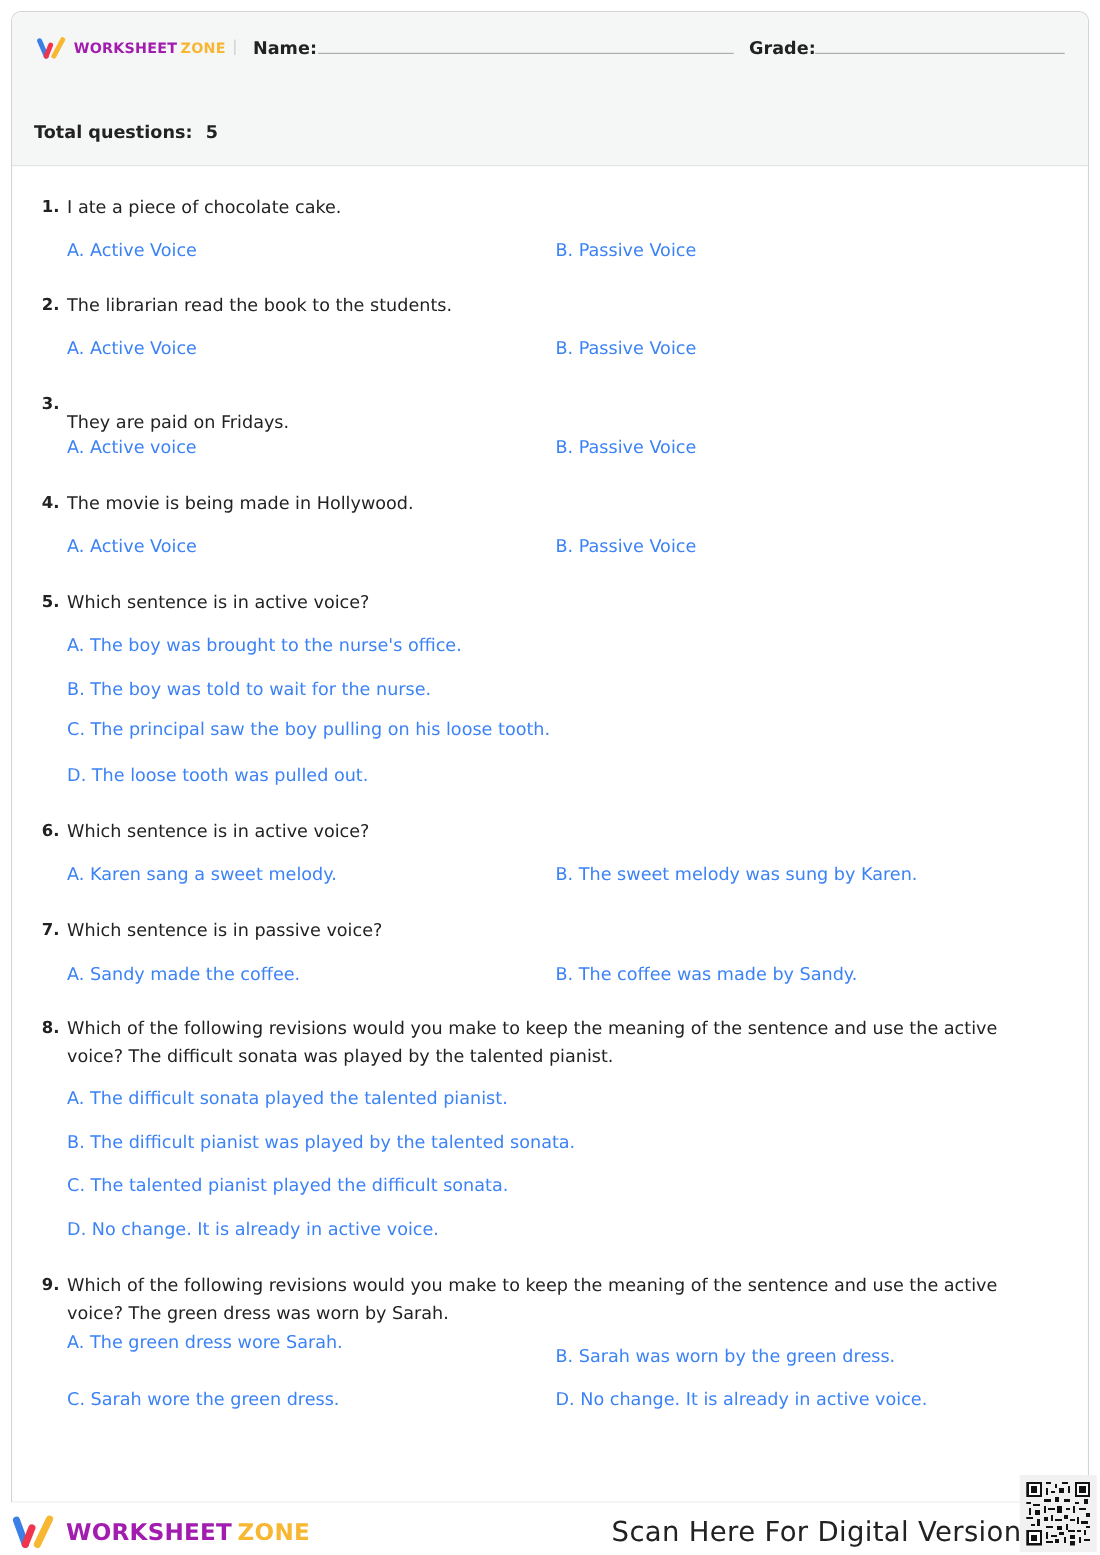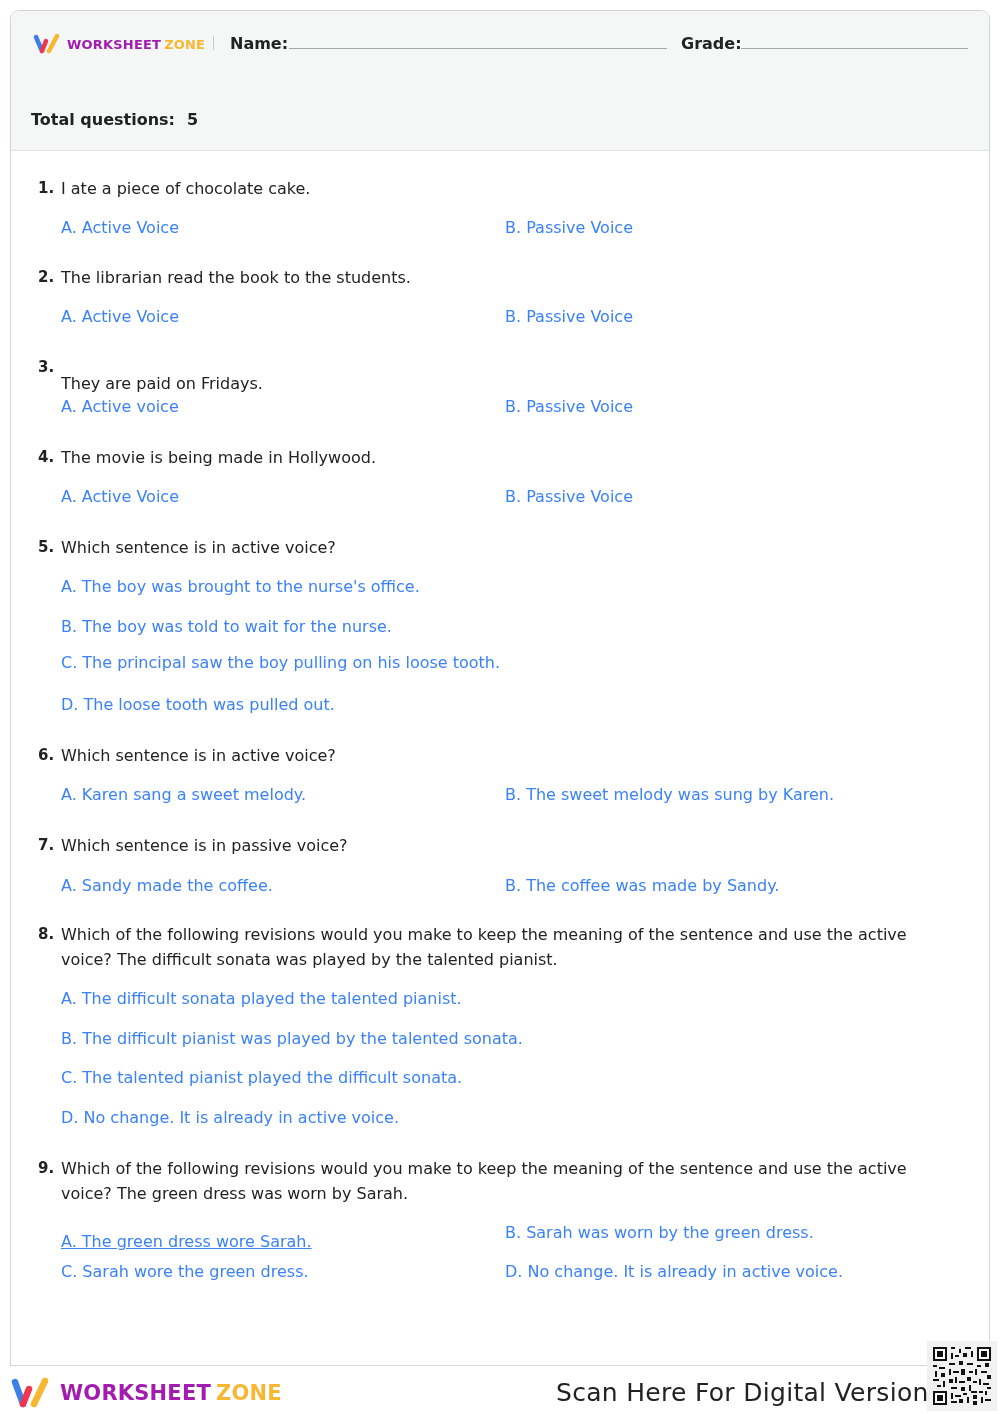--- a/index.html
+++ b/index.html
@@ -168,21 +168,21 @@
     <span class="q-text" style="top:-2px;">Which of the following revisions would you make to keep the meaning of the sentence and use the active voice? The difficult sonata was played by the talented pianist.</span>
     <span class="opt col-a" style="top:65px;">A. The difficult sonata played the talented pianist.</span>
     <span class="opt col-a" style="top:105px;">B. The difficult pianist was played by the talented sonata.</span>
     <span class="opt col-a" style="top:144px;">C. The talented pianist played the difficult sonata.</span>
     <span class="opt col-a" style="top:184px;">D. No change. It is already in active voice.</span>
   </div>
 
   <div class="question" style="top:1147px;">
     <span class="q-num" style="top:1px;">9.</span>
     <span class="q-text" style="top:-2px;">Which of the following revisions would you make to keep the meaning of the sentence and use the active voice? The green dress was worn by Sarah.</span>
-    <span class="opt col-a" style="top:74px;text-decoration:underline;">A. The green dress wore Sarah.</span>
+    <span class="opt col-a" style="top:52px;">A. The green dress wore Sarah.</span>
     <span class="opt col-b" style="top:65px;">B. Sarah was worn by the green dress.</span>
     <span class="opt col-a" style="top:104px;">C. Sarah wore the green dress.</span>
     <span class="opt col-b" style="top:104px;">D. No change. It is already in active voice.</span>
   </div>
 
 </div>
 
 <div class="logo footer-logo">
   <svg width="44" height="34" viewBox="0 0 44 34">
     <line x1="5" y1="6" x2="13" y2="28" stroke="#3c7fe6" stroke-width="6.5" stroke-linecap="round"></line>

